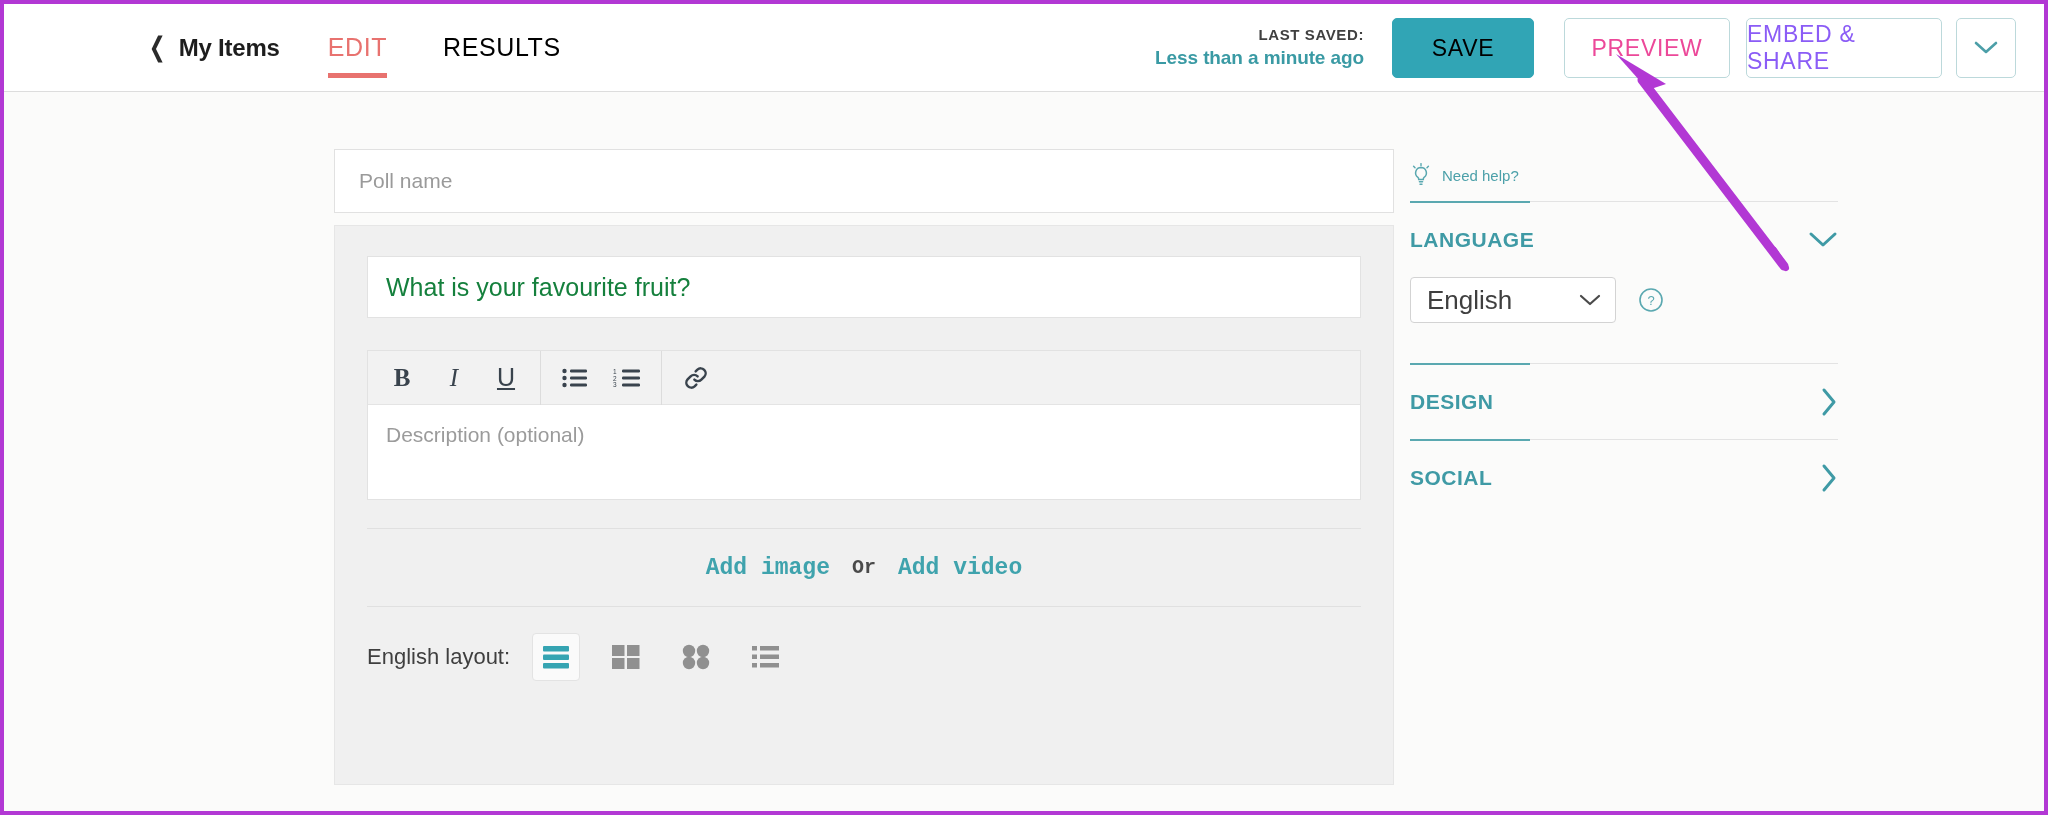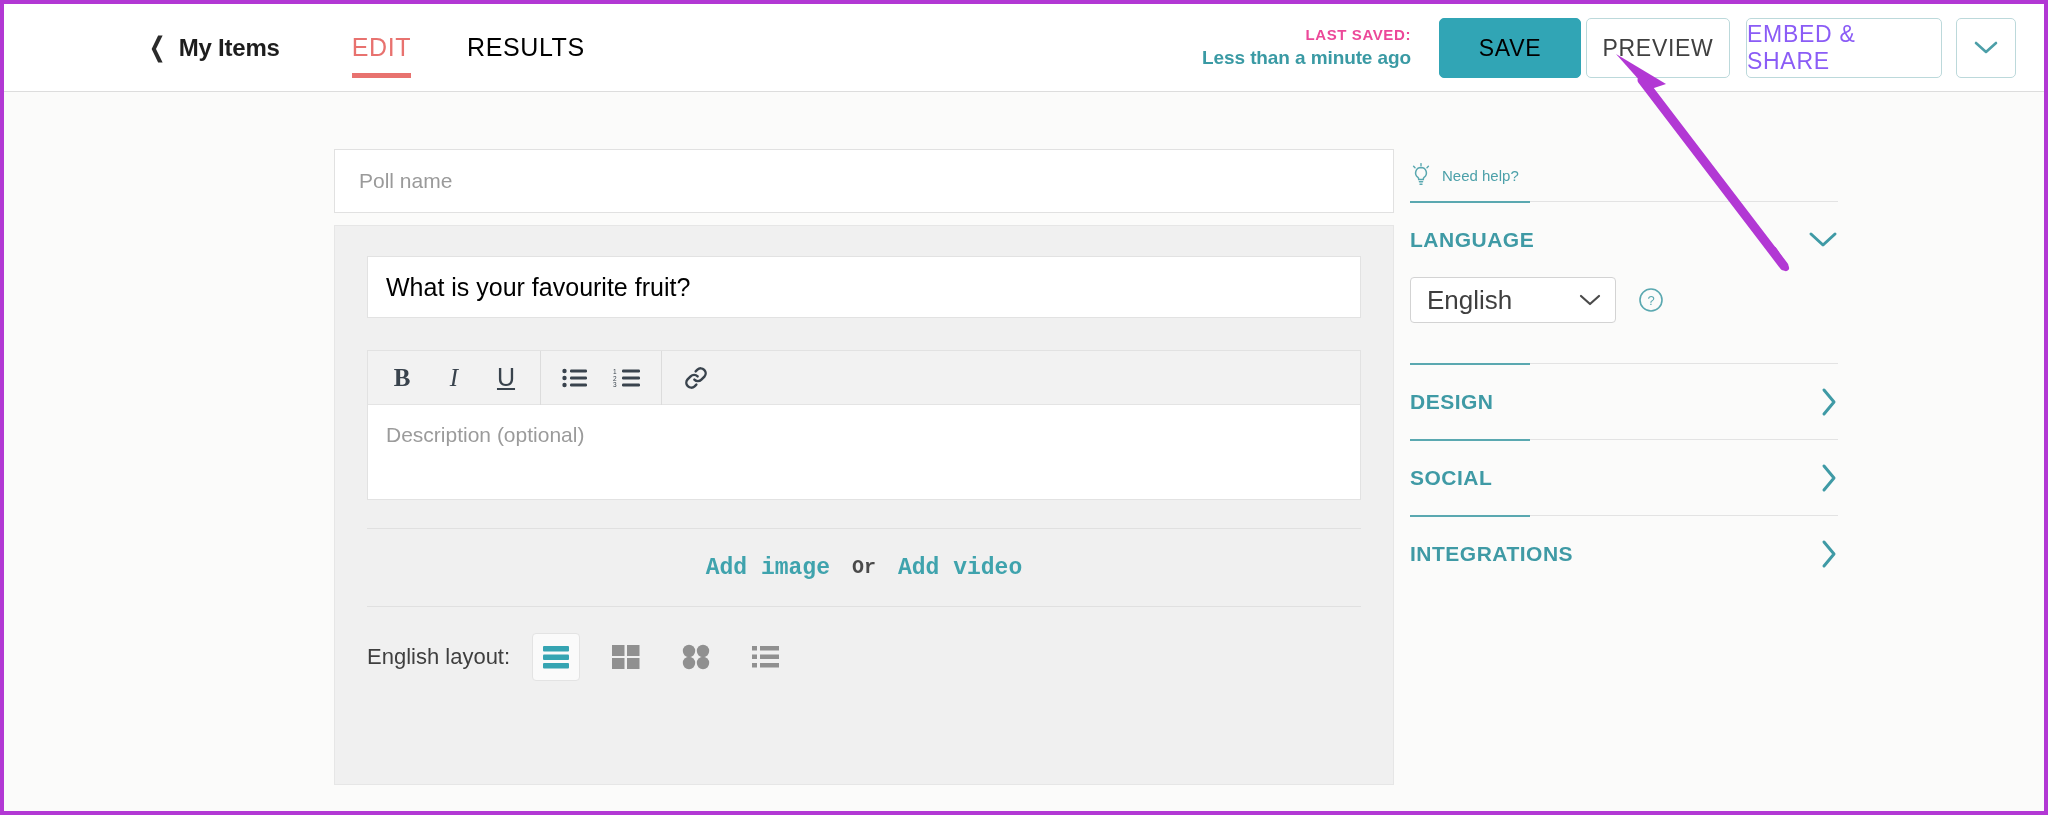--- a/index.html
+++ b/index.html
@@ -56,21 +56,21 @@
   .tab {
     position: relative;
     font-size: 25px;
     letter-spacing: 0.6px;
     color: #000000;
     cursor: pointer;
     height: 88px;
     display: flex;
     align-items: center;
   }
-  #tab-edit { margin-left: 72px; color: #e8726f; }
+  #tab-edit { margin-left: 48px; color: #e8726f; }
   #tab-edit::after {
     content: "";
     position: absolute;
     left: 0; right: 0;
     bottom: 14px;
     height: 5px;
     background: #e8726f;
   }
   #tab-results { margin-left: 56px; }
 
@@ -84,21 +84,21 @@
   }
 
   #last-saved {
     text-align: right;
     margin-right: 28px;
     line-height: 1.35;
   }
   #last-saved .ls-label {
     font-size: 15px;
     font-weight: bold;
-    color: #ec4899;
+    color: #404040;
     letter-spacing: 0.6px;
   }
   #last-saved .ls-value {
     font-size: 19px;
     font-weight: bold;
     color: #3a9aa4;
     letter-spacing: -0.1px;
   }
 
   .btn {
@@ -112,24 +112,24 @@
     letter-spacing: 0.7px;
   }
   #btn-save {
     background: #31a5b5;
     color: #000000;
     width: 142px;
     border: 1px solid #31a5b5;
   }
   #btn-preview {
     background: #ffffff;
-    color: #404040;
-    width: 144px;
+    color: #ec4899;
+    width: 166px;
     border: 1px solid #bcd9db;
-    margin-left: 5px;
+    margin-left: 30px;
   }
   #btn-embed {
     background: #ffffff;
     color: #8b5cf6;
     width: 196px;
     border: 1px solid #bcd9db;
     margin-left: 16px;
   }
   #btn-caret {
     background: #ffffff;
@@ -181,21 +181,21 @@
     background: #ffffff;
     border: 1px solid #e2e2e2;
     height: 62px;
     display: flex;
     align-items: center;
     padding-left: 18px;
     cursor: text;
   }
   #question-input .val {
     font-size: 25px;
-    color: #000000;
+    color: #15803d;
   }
 
   #editor {
     margin-top: 32px;
     background: #ffffff;
     border: 1px solid #e2e2e2;
   }
   #toolbar {
     height: 54px;
     background: #f2f2f2;
@@ -550,26 +550,20 @@
         </svg>
       </div>
 
       <div class="side-sec">
         <span class="nm">SOCIAL</span>
         <svg width="18" height="30" viewBox="0 0 18 30">
           <path d="M4 3 L14 15 L4 27" fill="none" stroke="#3f9aa5" stroke-width="3" stroke-linecap="round" stroke-linejoin="round"></path>
         </svg>
       </div>
 
-      <div class="side-sec">
-        <span class="nm">INTEGRATIONS</span>
-        <svg width="18" height="30" viewBox="0 0 18 30">
-          <path d="M4 3 L14 15 L4 27" fill="none" stroke="#3f9aa5" stroke-width="3" stroke-linecap="round" stroke-linejoin="round"></path>
-        </svg>
-      </div>
 
     </div>
   </div>
 
   <svg id="annot-arrow" viewBox="0 0 250 230">
     <path d="M14 12 L58 44 L42 50 L78 96 L70 104 L182 222" fill="none" stroke="#b238d4" stroke-width="0"></path>
     <polygon points="12,10 62,40 44,46" fill="#b238d4"></polygon>
     <path d="M38 36 L180 222" stroke="#b238d4" stroke-width="9" stroke-linecap="round"></path>
     <path d="M170 206 L182 224" stroke="#b238d4" stroke-width="6" stroke-linecap="round"></path>
   </svg>

